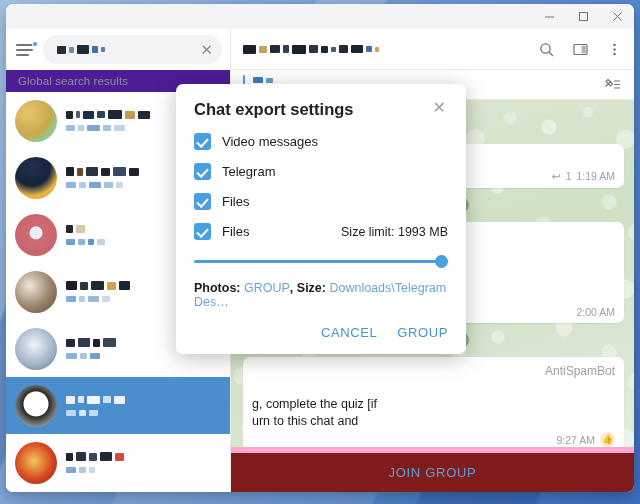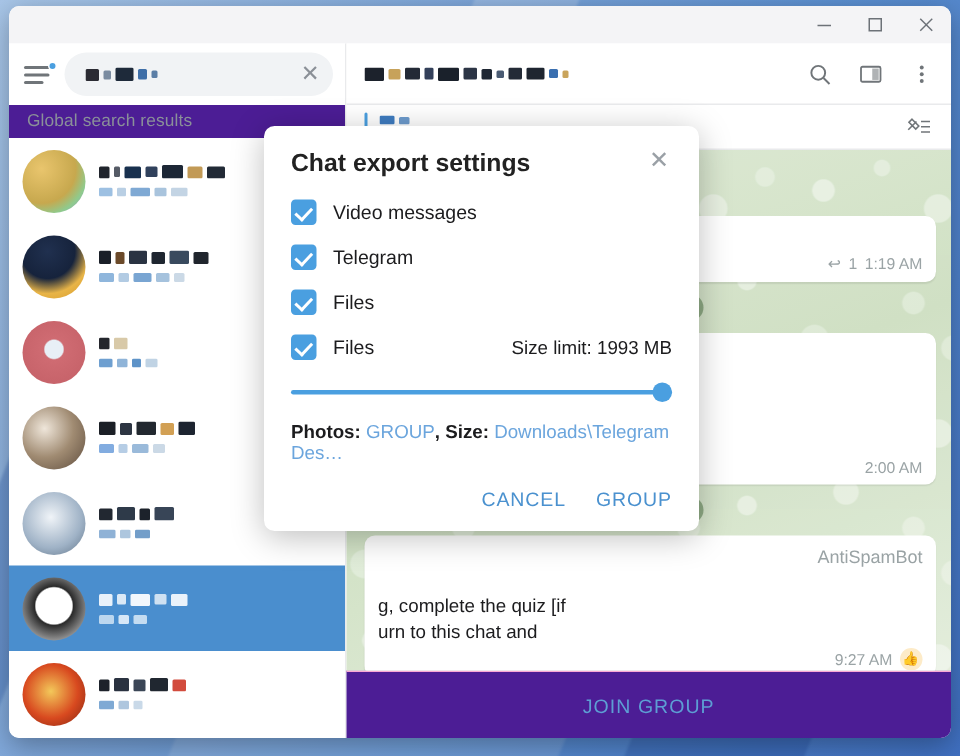--- a/index.html
+++ b/index.html
@@ -144,23 +144,23 @@
   .svc span {
     display: inline-block; background: rgba(95,132,85,.60); color: #fff;
     font-size: 11.5px; padding: 3px 11px; border-radius: 11px;
   }
   .sender { color: #9aa3a5; font-size: 12px; text-align: right; margin-bottom: 2px; }
   .reaction {
     display: inline-block; width: 15px; height: 15px; border-radius: 50%;
     background: #fdebc8; font-size: 9px; text-align: center; line-height: 15px;
   }
   .joinbar {
-    height: 45px; flex: 0 0 45px; background: #4c1d95;
+    height: 45px; flex: 0 0 45px; background: #7f1d1d;
     display: flex; align-items: center; justify-content: center;
-    border-top: 1px solid #f9a8d4;
+    border-top: 6px solid #f9a8d4;
   }
   .joinbar span { color: #5d9ed4; font-size: 13px; letter-spacing: .7px; cursor: pointer; }
 
   
   .modal {
     position: absolute; left: 170px; top: 55px;
     width: 290px; background: #fff; border-radius: 7px;
     box-shadow: 0 4px 22px rgba(0,0,0,.26);
     padding: 16px 18px 10px; z-index: 40;
   }

